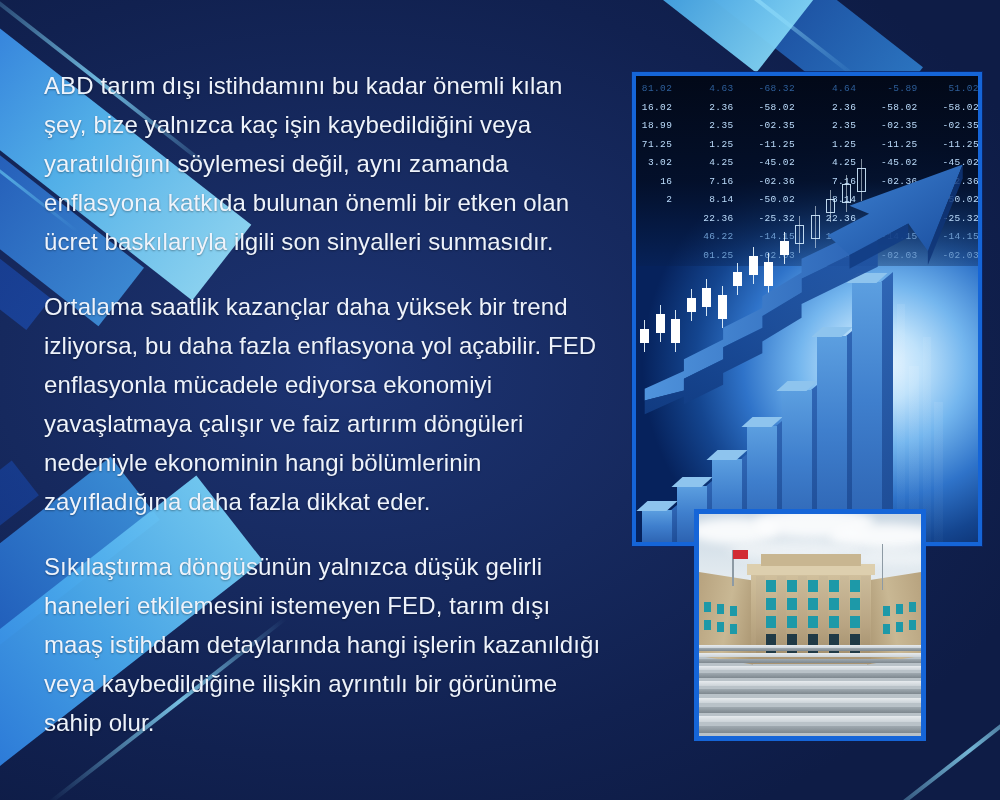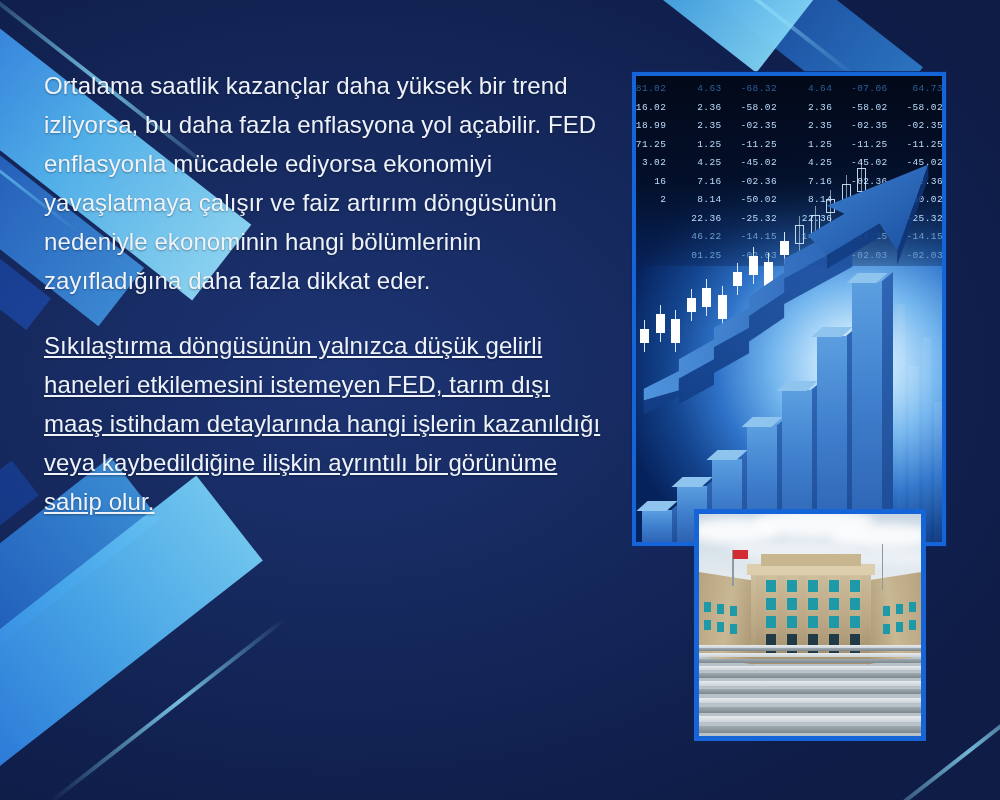--- a/index.html
+++ b/index.html
@@ -138,27 +138,27 @@
   .para {
     color:#eef3fb;
     font-size:24px;
     line-height:39px;
     letter-spacing:.1px;
     font-weight:400;
     margin-bottom:26px;
     text-shadow:0 1px 2px rgba(0,0,0,.35);
     max-width:560px;
   }
-  .para:last-child { margin-bottom:0;text-decoration:underline; }
+  .para:last-child { margin-bottom:0; }
 
   
   #chart-card {
     position:absolute;
     left:632px; top:72px;
-    width:314px; height:474px;
+    width:350px; height:474px;
     border:4px solid #1565d8;
     background:#04112e;
     overflow:hidden;
     z-index:7;
     box-shadow:0 0 0 1px rgba(10,40,110,.8);
   }
   #chart-inner {
     position:absolute; inset:0;
     background:
       radial-gradient(ellipse 240px 230px at 72% 62%, #eaf6ff 0%, #bfe2fb 16%, #74b6ee 35%, #2f73c9 58%, #14458f 78%, #06225c 100%),
@@ -259,21 +259,22 @@
     <div class="ribbon rb-bl-thin"></div>
   </div>
 
   <div>
     <div class="ribbon rb-br-b"></div>
     <div class="ribbon rb-br-a"></div>
     <div class="ribbon rb-br-thin"></div>
   </div>
 
   <div id="text-col">
-    <p class="para">Ortalama saatlik kazançlar daha yüksek bir trend izliyorsa, bu daha fazla enflasyona yol açabilir. FED enflasyonla mücadele ediyorsa ekonomiyi yavaşlatmaya çalışır ve faiz artırım döngüsünün nedeniyle ekonominin hangi bölümlerinin zayıfladığına daha fazla dikkat eder.</p>
+    <p class="para">ABD tarım dışı istihdamını bu kadar önemli kılan şey, bize yalnızca kaç işin kaybedildiğini veya yaratıldığını söylemesi değil, aynı zamanda enflasyona katkıda bulunan önemli bir etken olan ücret baskılarıyla ilgili son sinyalleri sunmasıdır.</p>
+    <p class="para">Ortalama saatlik kazançlar daha yüksek bir trend izliyorsa, bu daha fazla enflasyona yol açabilir. FED enflasyonla mücadele ediyorsa ekonomiyi yavaşlatmaya çalışır ve faiz artırım döngüleri nedeniyle ekonominin hangi bölümlerinin zayıfladığına daha fazla dikkat eder.</p>
     <p class="para">Sıkılaştırma döngüsünün yalnızca düşük gelirli haneleri etkilemesini istemeyen FED, tarım dışı maaş istihdam detaylarında hangi işlerin kazanıldığı veya kaybedildiğine ilişkin ayrıntılı bir görünüme sahip olur.</p>
   </div>
 
   <div id="chart-card">
     <div id="chart-inner">
 
       <div>
         <div class="ghostbar" style="left:196px;height:150px;width:9px;opacity:.32"></div>
         <div class="ghostbar" style="left:209px;height:196px;width:7px;opacity:.28"></div>
         <div class="ghostbar" style="left:220px;height:118px;width:10px;opacity:.30"></div>
@@ -329,33 +330,33 @@
             <span>2.35</span>
             <span>1.25</span>
             <span>4.25</span>
             <span>7.16</span>
             <span>8.14</span>
             <span>22.36</span>
             <span class="fade">14.15</span>
             <span class="fade">-02.03</span>
           </div>
           <div class="tk-col">
-            <span class="dim">-07.06</span>
+            <span class="dim">-5.89</span>
             <span>-58.02</span>
             <span>-02.35</span>
             <span>-11.25</span>
             <span>-45.02</span>
             <span>-02.36</span>
             <span>-50.02</span>
             <span>-25.32</span>
             <span class="fade">-14.15</span>
             <span class="fade">-02.03</span>
           </div>
           <div class="tk-col">
-            <span class="dim">64.73</span>
+            <span class="dim">51.02</span>
             <span>-58.02</span>
             <span>-02.35</span>
             <span>-11.25</span>
             <span>-45.02</span>
             <span>-02.36</span>
             <span>-50.02</span>
             <span>-25.32</span>
             <span class="fade">-14.15</span>
             <span class="fade">-02.03</span>
           </div>

